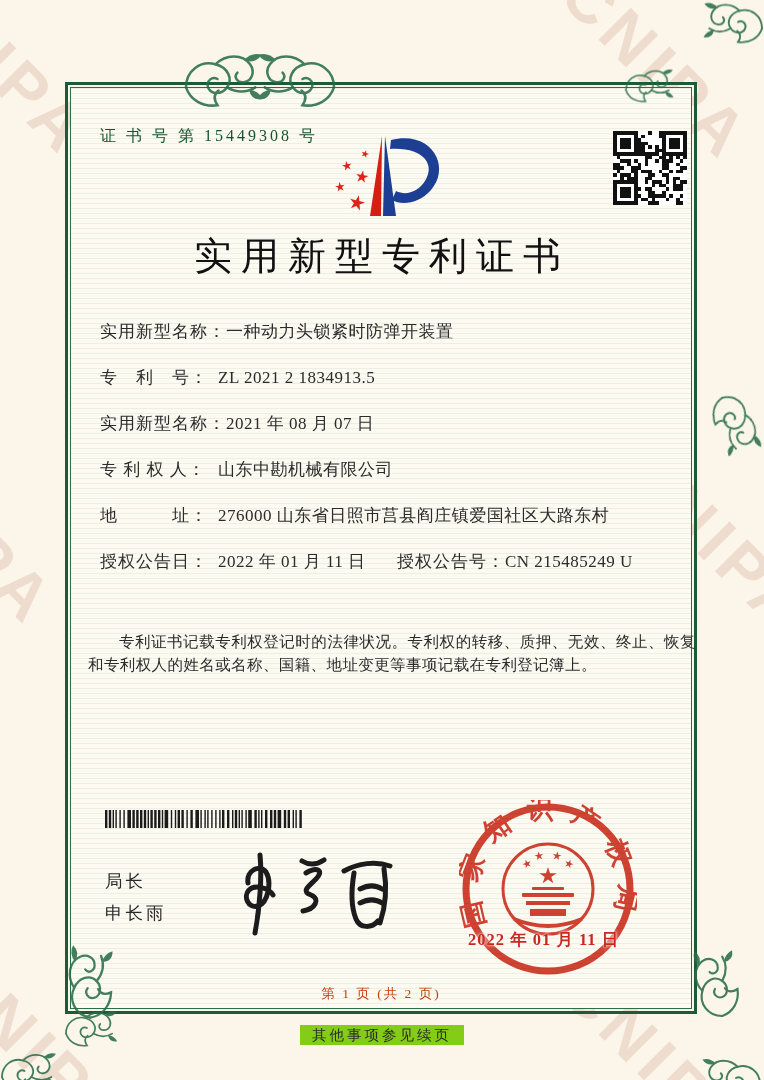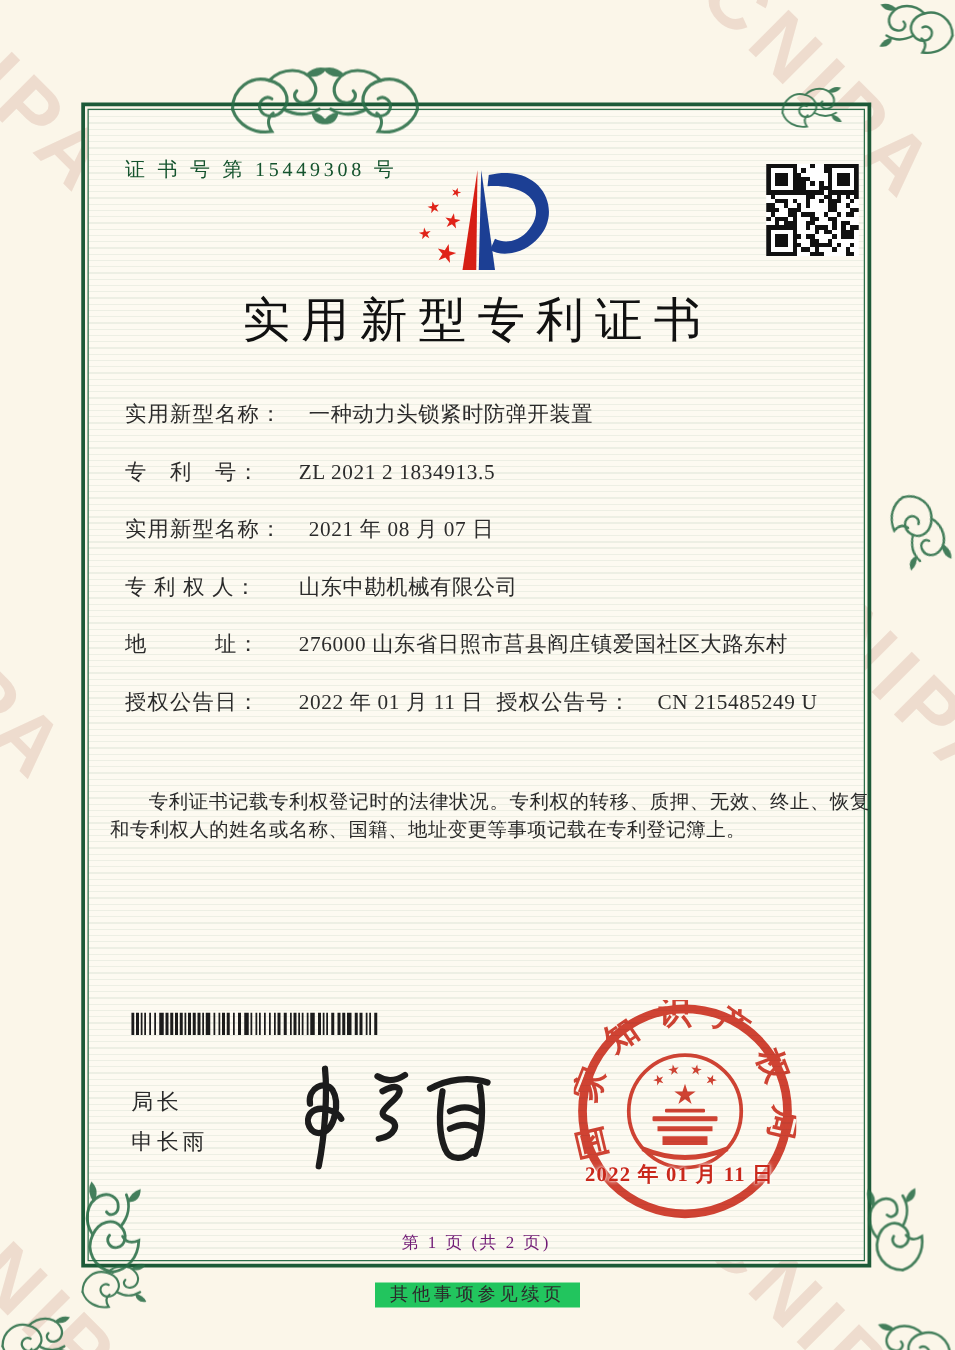--- a/index.html
+++ b/index.html
@@ -36,45 +36,45 @@
   }
   .logo{position:absolute; left:325px; top:126px;}
   .qr{position:absolute; left:613px; top:131px; width:74px; height:74px; background:#fff;}
   .title{
     position:absolute; left:0; right:0; top:231px; text-align:center;
     font-size:38px; font-weight:normal; letter-spacing:9px; color:#111;
   }
   .fields{position:absolute; left:100px; top:320px; width:600px;}
   .frow{position:relative; height:25px; margin-bottom:21px; font-size:17px; white-space:nowrap;}
   .flabel{display:inline-block; min-width:118px; letter-spacing:1px;}
-  .fvalue{letter-spacing:0.5px;margin-left:21px;}
+  .fvalue{letter-spacing:0.5px;}
   .grant-second{position:absolute; left:262px; top:0;padding-left:35px;}
   .body-text{
     position:absolute; left:88px; top:630px; width:608px;
     font-size:15.5px; line-height:23px; text-align:justify; letter-spacing:0.4px;
   }
   .body-text p{margin:0; text-indent:2em;}
   .barcode{position:absolute; left:105px; top:810px; width:202px; height:18px;}
   .sig-title{position:absolute; left:105px; top:869px; font-size:17.5px; letter-spacing:3px;}
   .sig-name{position:absolute; left:105px; top:901px; font-size:17.5px; letter-spacing:3px;}
   .sig-hand{position:absolute; left:218px; top:843px;}
   .seal{position:absolute; left:459px; top:800px; mix-blend-mode:multiply; opacity:0.93;}
   .seal-date{
     position:absolute; left:468px; top:929px; width:180px;
     font-size:16.5px; font-weight:bold; color:#c9281b; letter-spacing:1px;
     text-shadow:0 0 4px rgba(255,255,255,0.95), 0 0 2px rgba(255,255,255,0.9);
   }
   .page-info{
     position:absolute; left:65px; width:632px; top:985px; text-align:center;
-    font-size:13.5px; letter-spacing:2px; color:#701a75;
+    font-size:13.5px; letter-spacing:2px; color:#c2410c;
   }
   .note{
     position:absolute; left:0; right:0; top:1026px; text-align:center; font-size:14.5px;
   }
-  .note span{background:#22c55e; padding:2px 12px; letter-spacing:3px;}
+  .note span{background:#84cc16; padding:2px 12px; letter-spacing:3px;}
   .ornaments{position:absolute; left:0; top:0; pointer-events:none;}
 </style>
 </head>
 <body>
 
 <div class="page">
 
   <div class="wm" style="left:-60px; top:-50px;">CNIPA</div>
   <div class="wm" style="left:600px; top:-45px;">CNIPA</div>
   <div class="wm" style="left:440px; top:300px;">CNIPA</div>

